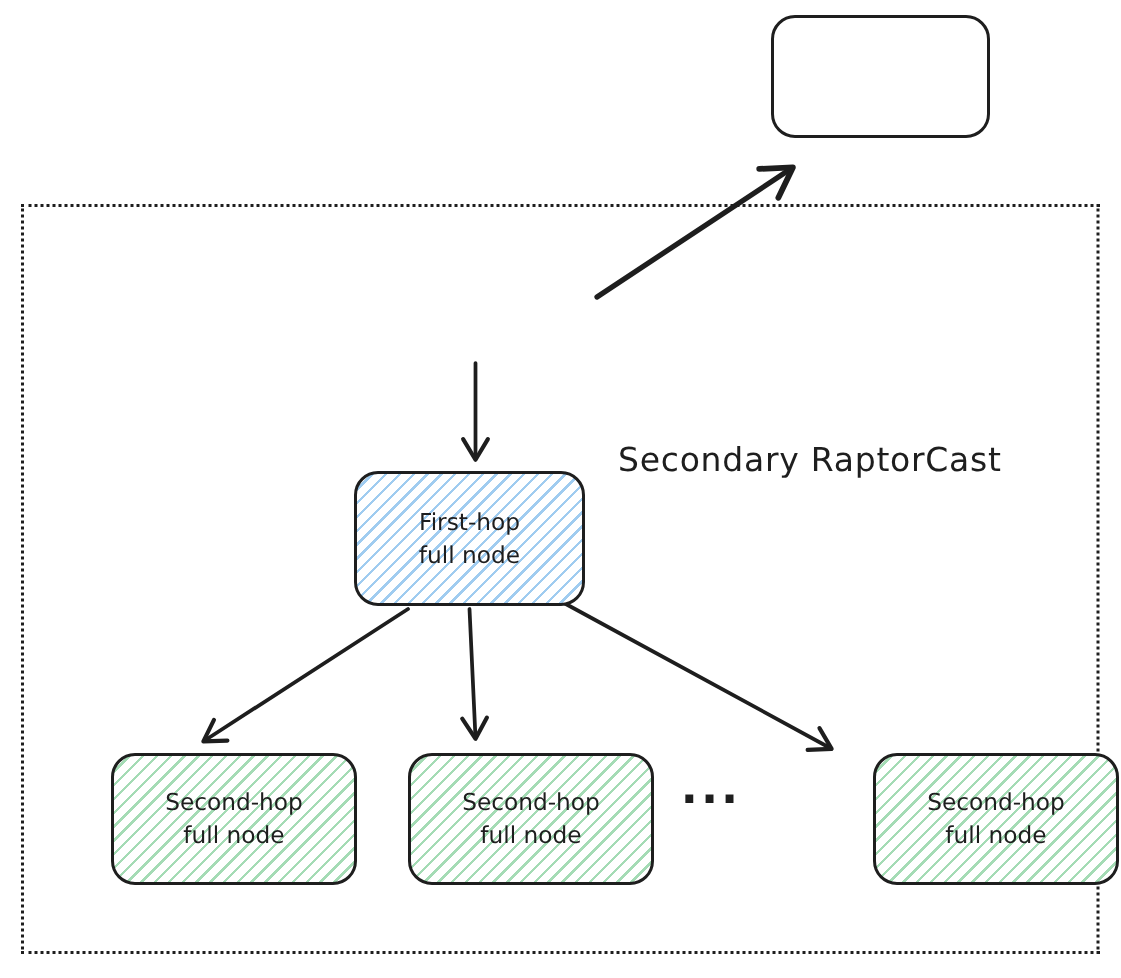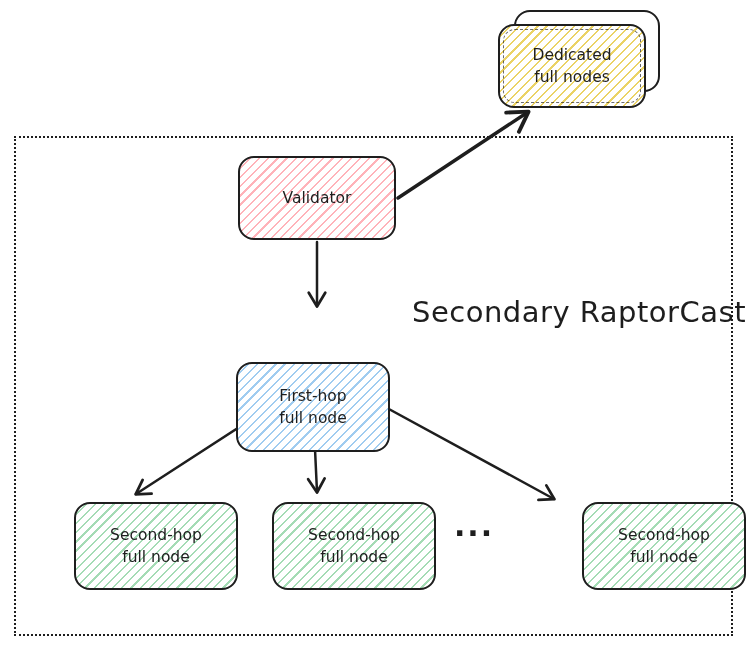--- a/index.html
+++ b/index.html
@@ -21,21 +21,21 @@
     position: absolute;
     left: 14px; top: 136px;
     width: 719px; height: 500px;
     border: 2.5px dotted #1e1e1e;
     z-index: 0;
   }
 
   .region-label {
     position: absolute;
     left: 412px; top: 295px;
-    font-size: 29px;
+    font-size: 22px;
     letter-spacing: 0.5px;
     white-space: nowrap;
     z-index: 3;
   }
 
   svg.edges {
     position: absolute;
     left: 0; top: 0;
     z-index: 2;
     pointer-events: none;
@@ -63,21 +63,20 @@
   
   .hatch-pink {
     background: repeating-linear-gradient(135deg,
       rgba(255,138,148,0.65) 0px, rgba(255,138,148,0.65) 1.6px,
       transparent 1.6px, transparent 6.5px) #ffffff;
   }
   .hatch-blue {
     background: repeating-linear-gradient(135deg,
       rgba(96,170,230,0.60) 0px, rgba(96,170,230,0.60) 1.6px,
       transparent 1.6px, transparent 6.5px) #ffffff;
-    margin-top: 48px;
   }
   .hatch-green {
     background: repeating-linear-gradient(135deg,
       rgba(90,190,120,0.55) 0px, rgba(90,190,120,0.55) 1.6px,
       transparent 1.6px, transparent 6.5px) #ffffff;
     margin-left: 36px;
   }
   .hatch-yellow {
     background: repeating-linear-gradient(135deg,
       rgba(228,196,50,0.75) 0px, rgba(228,196,50,0.75) 1.6px,
@@ -155,29 +154,22 @@
     </defs>
     <line x1="398" y1="198" x2="528" y2="112" stroke="#1e1e1e" stroke-width="3.5" stroke-linecap="round" marker-end="url(#arrowhead)"></line>
     <line x1="317" y1="242" x2="317" y2="306" stroke="#1e1e1e" stroke-width="2.5" stroke-linecap="round" marker-end="url(#arrowhead)"></line>
     <line x1="272" y1="406" x2="136" y2="494" stroke="#1e1e1e" stroke-width="2.5" stroke-linecap="round" marker-end="url(#arrowhead)"></line>
     <line x1="313" y1="406" x2="317" y2="492" stroke="#1e1e1e" stroke-width="2.5" stroke-linecap="round" marker-end="url(#arrowhead)"></line>
     <line x1="376" y1="402" x2="554" y2="499" stroke="#1e1e1e" stroke-width="2.5" stroke-linecap="round" marker-end="url(#arrowhead)"></line>
   </svg>
 
   <div class="node-stack">
     <div class="stack-back"></div>
-    <div class="stack-front hatch-yellow">
-      <span class="node-label">Dedicated
-full nodes</span>
-    </div>
   </div>
 
-  <div class="node node-validator hatch-pink">
-    <span class="node-label">Validator</span>
-  </div>
 
   <div class="node node-first-hop hatch-blue">
     <span class="node-label">First-hop
 full node</span>
   </div>
 
   <div class="node node-second-hop-1 hatch-green">
     <span class="node-label">Second-hop
 full node</span>
   </div>

